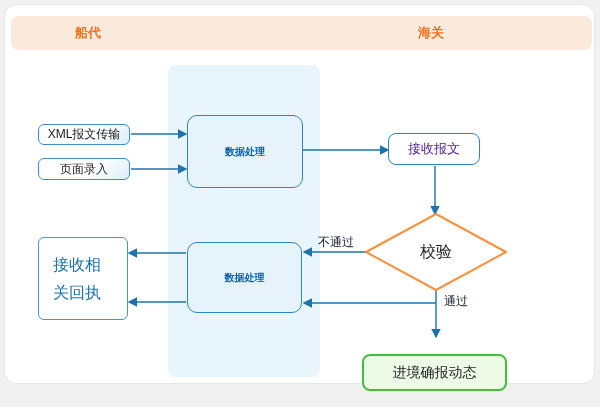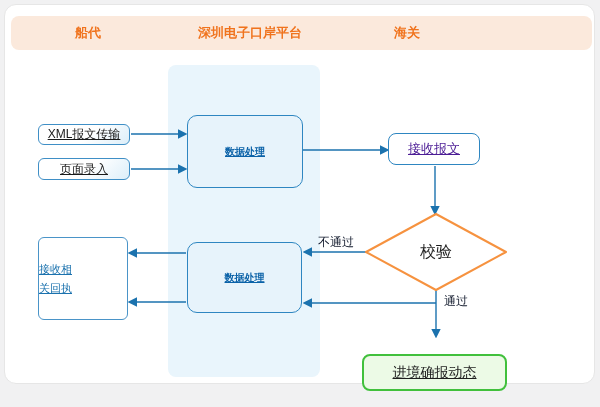--- a/index.html
+++ b/index.html
@@ -25,40 +25,40 @@
     position:absolute; top:17px; transform:translate(-50%,-50%);
     color:#f0731d; font-weight:bold; font-size:13px; white-space:nowrap;
   }
   .band {
     position:absolute; left:168px; top:65px; width:152px; height:312px;
     background:#e9f5fc; border-radius:8px;
   }
   .node {
     position:absolute; box-sizing:border-box;
     display:flex; align-items:center; justify-content:center;
-    text-align:center; white-space:nowrap;text-decoration:underline;
+    text-align:center; white-space:nowrap;
   }
   .small-box {
     border:1.5px solid #3f8fc6; border-radius:6px;
     background:linear-gradient(135deg,#ffffff 55%,#dceef9 100%);
     font-size:12px; color:#1a1a1a;
   }
   .process-box {
     border:1.5px solid #2e86c1; border-radius:10px;
     background:#e7f3fb; color:#0b62a8; font-weight:bold; font-size:10px;
   }
   .plain-box {
     border:1.5px solid #2e86c1; border-radius:8px;
     background:#ffffff; color:#4c1d95; font-size:13px;
   }
   .receipt-box {
     border:1.5px solid #4a94c8; border-radius:6px;
-    background:#ffffff; color:#1b72ae; font-size:11px;
+    background:#ffffff; color:#1b72ae; font-size:16px;
     white-space:pre-line; line-height:1.7; text-align:right;
-    justify-content:flex-start;
+    padding-left:14px; justify-content:flex-start;
   }
   .green-box {
     border:2px solid #41c03c; border-radius:8px;
     background:#ecfae6; color:#1e1e1e; font-size:14px;
   }
   .diamond-label {
     position:absolute; left:436px; top:252px; transform:translate(-50%,-50%);
     font-size:16px; color:#1f1f1f; white-space:nowrap;
   }
   .edge-label {
@@ -67,22 +67,21 @@
   .arrows { position:absolute; left:0; top:0; pointer-events:none; }
 </style>
 </head>
 <body>
 
 <div class="stage">
   <div class="card"></div>
 
   <div class="header-bar">
     <span class="hlabel" style="left:77px">船代</span>
-    <span class="hlabel" style="left:239px">深圳电子口岸平台</span>
-    <span class="hlabel" style="left:396px">海关</span>
+    <span class="hlabel" style="left:420px">海关</span>
   </div>
 
   <div class="band"></div>
 
   <svg class="arrows" width="600" height="407" viewBox="0 0 600 407">
     <defs>
       <marker id="ah" markerWidth="7" markerHeight="7" refX="1" refY="3.5" orient="auto">
         <path d="M0,0 L7,3.5 L0,7 Z" fill="#1b72ae"></path>
       </marker>
     </defs>

